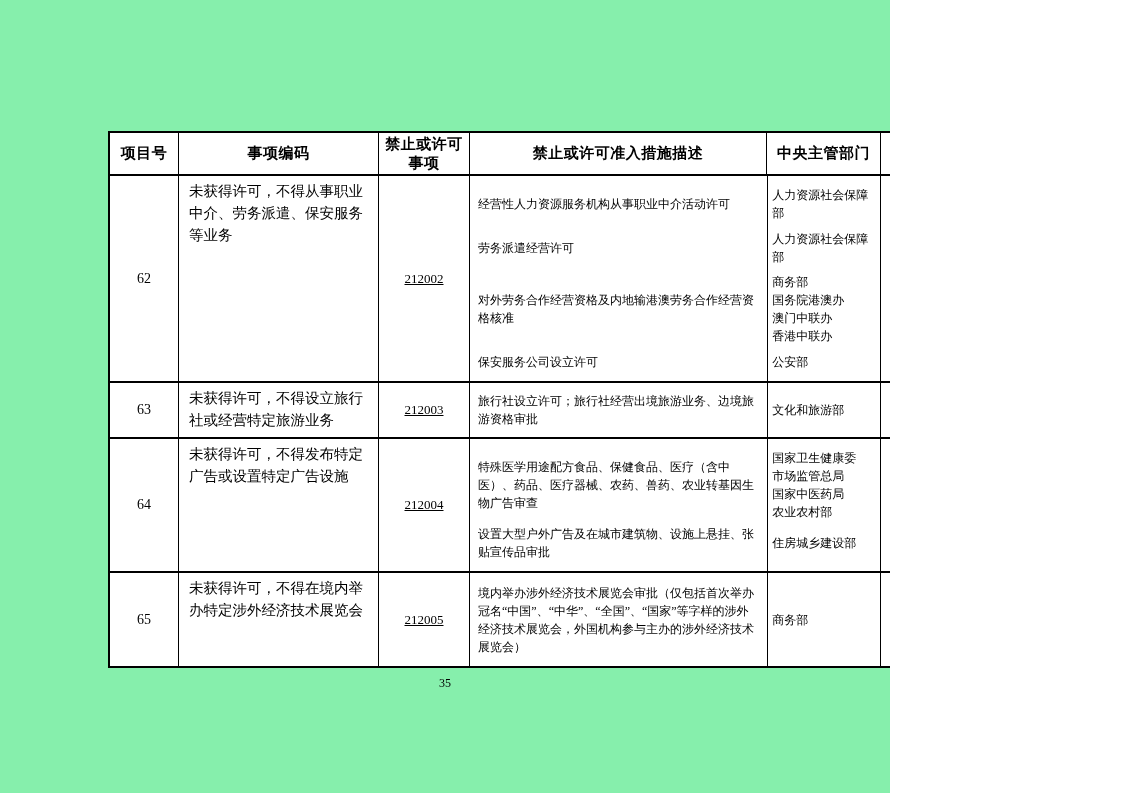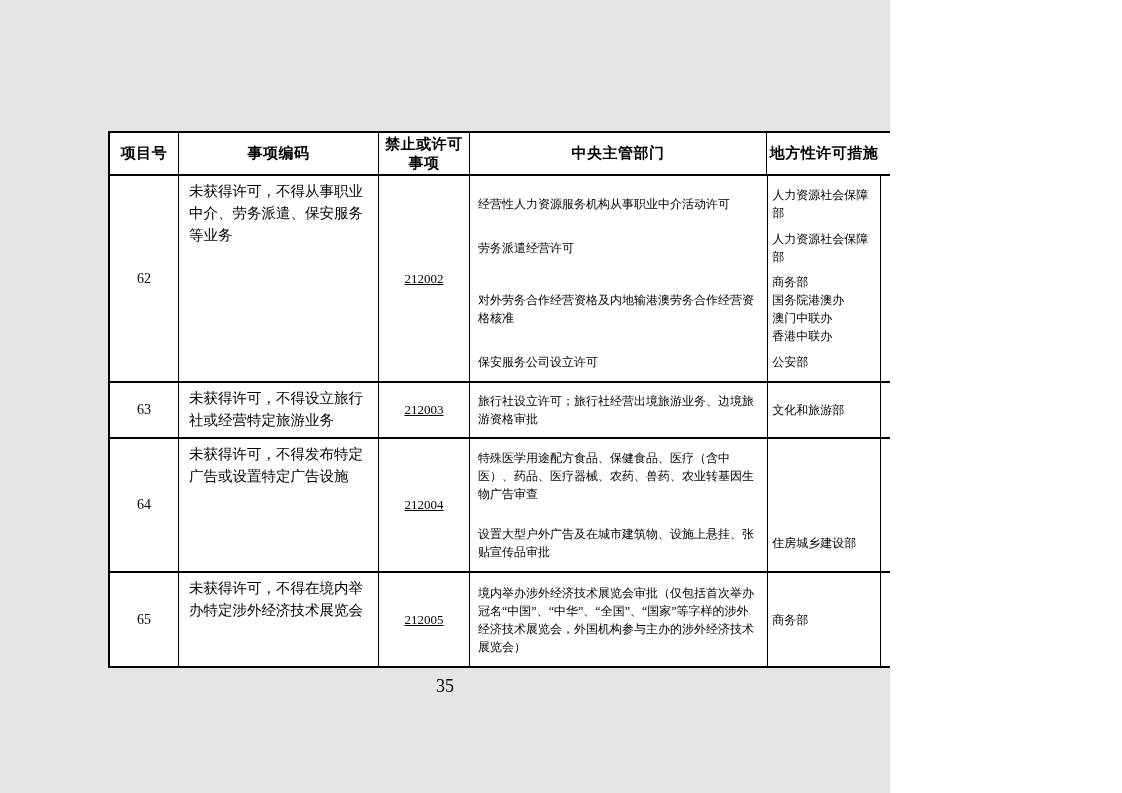--- a/index.html
+++ b/index.html
@@ -1,21 +1,21 @@
 <!DOCTYPE html>
 <html><head>
 <meta charset="utf-8">
 <style>
   * { margin: 0; padding: 0; box-sizing: border-box; }
   html, body { background: #ffffff; }
   .page {
     position: relative;
     width: 890px;
     height: 793px;
-    background: #e5e5e5;
+    background: #86efac;
     font-family: "Liberation Serif", "DejaVu Serif", serif;
     color: #000000;
     overflow: hidden;
   }
   .permit-table {
     position: absolute;
     left: 108px;
     top: 131px;
     width: 907px;
     border: 2px solid #000000;
@@ -102,33 +102,34 @@
     width: 1px;
     background: #000000;
   }
   .local-cell { }
   .page-number {
     position: absolute;
     left: 0;
     top: 676px;
     width: 100%;
     text-align: center;
-    font-size: 18px;
+    font-size: 12px;
   }
 </style>
 </head>
 <body>
 
 <div class="page">
 
   <div class="permit-table">
     <div class="thead">
       <div class="th">项目号</div>
       <div class="th">事项编码</div>
       <div class="th">禁止或许可事项</div>
+      <div class="th">禁止或许可准入措施描述</div>
       <div class="th">中央主管部门</div>
       <div class="th">地方性许可措施</div>
     </div>
     <div id="table-body">
         <div class="trow" style="height: 207px;">
     <div class="cell num-cell">
       <span>62</span>
     </div>
     <div class="cell item-cell">
       <span>未获得许可，不得从事职业中介、劳务派遣、保安服务等业务</span>
@@ -195,20 +196,26 @@
     </div>
     <div class="cell item-cell">
       <span>未获得许可，不得发布特定广告或设置特定广告设施</span>
     </div>
     <div class="cell code-cell">
       <span>212004</span>
     </div>
     <div class="cell measures-cell">
             <div class="measure-row">
     <div class="m-desc">特殊医学用途配方食品、保健食品、医疗（含中医）、药品、医疗器械、农药、兽药、农业转基因生物广告审查</div>
+    <div class="m-dept">
+                <div>国家卫生健康委</div>
+                <div>市场监管总局</div>
+                <div>国家中医药局</div>
+                <div>农业农村部</div>
+              </div>
   </div>
             <div class="measure-row">
     <div class="m-desc">设置大型户外广告及在城市建筑物、设施上悬挂、张贴宣传品审批</div>
     <div class="m-dept">
                 <div>住房城乡建设部</div>
               </div>
   </div>
             <div class="vdiv"></div>
           </div>
     <div class="cell local-cell"></div>

